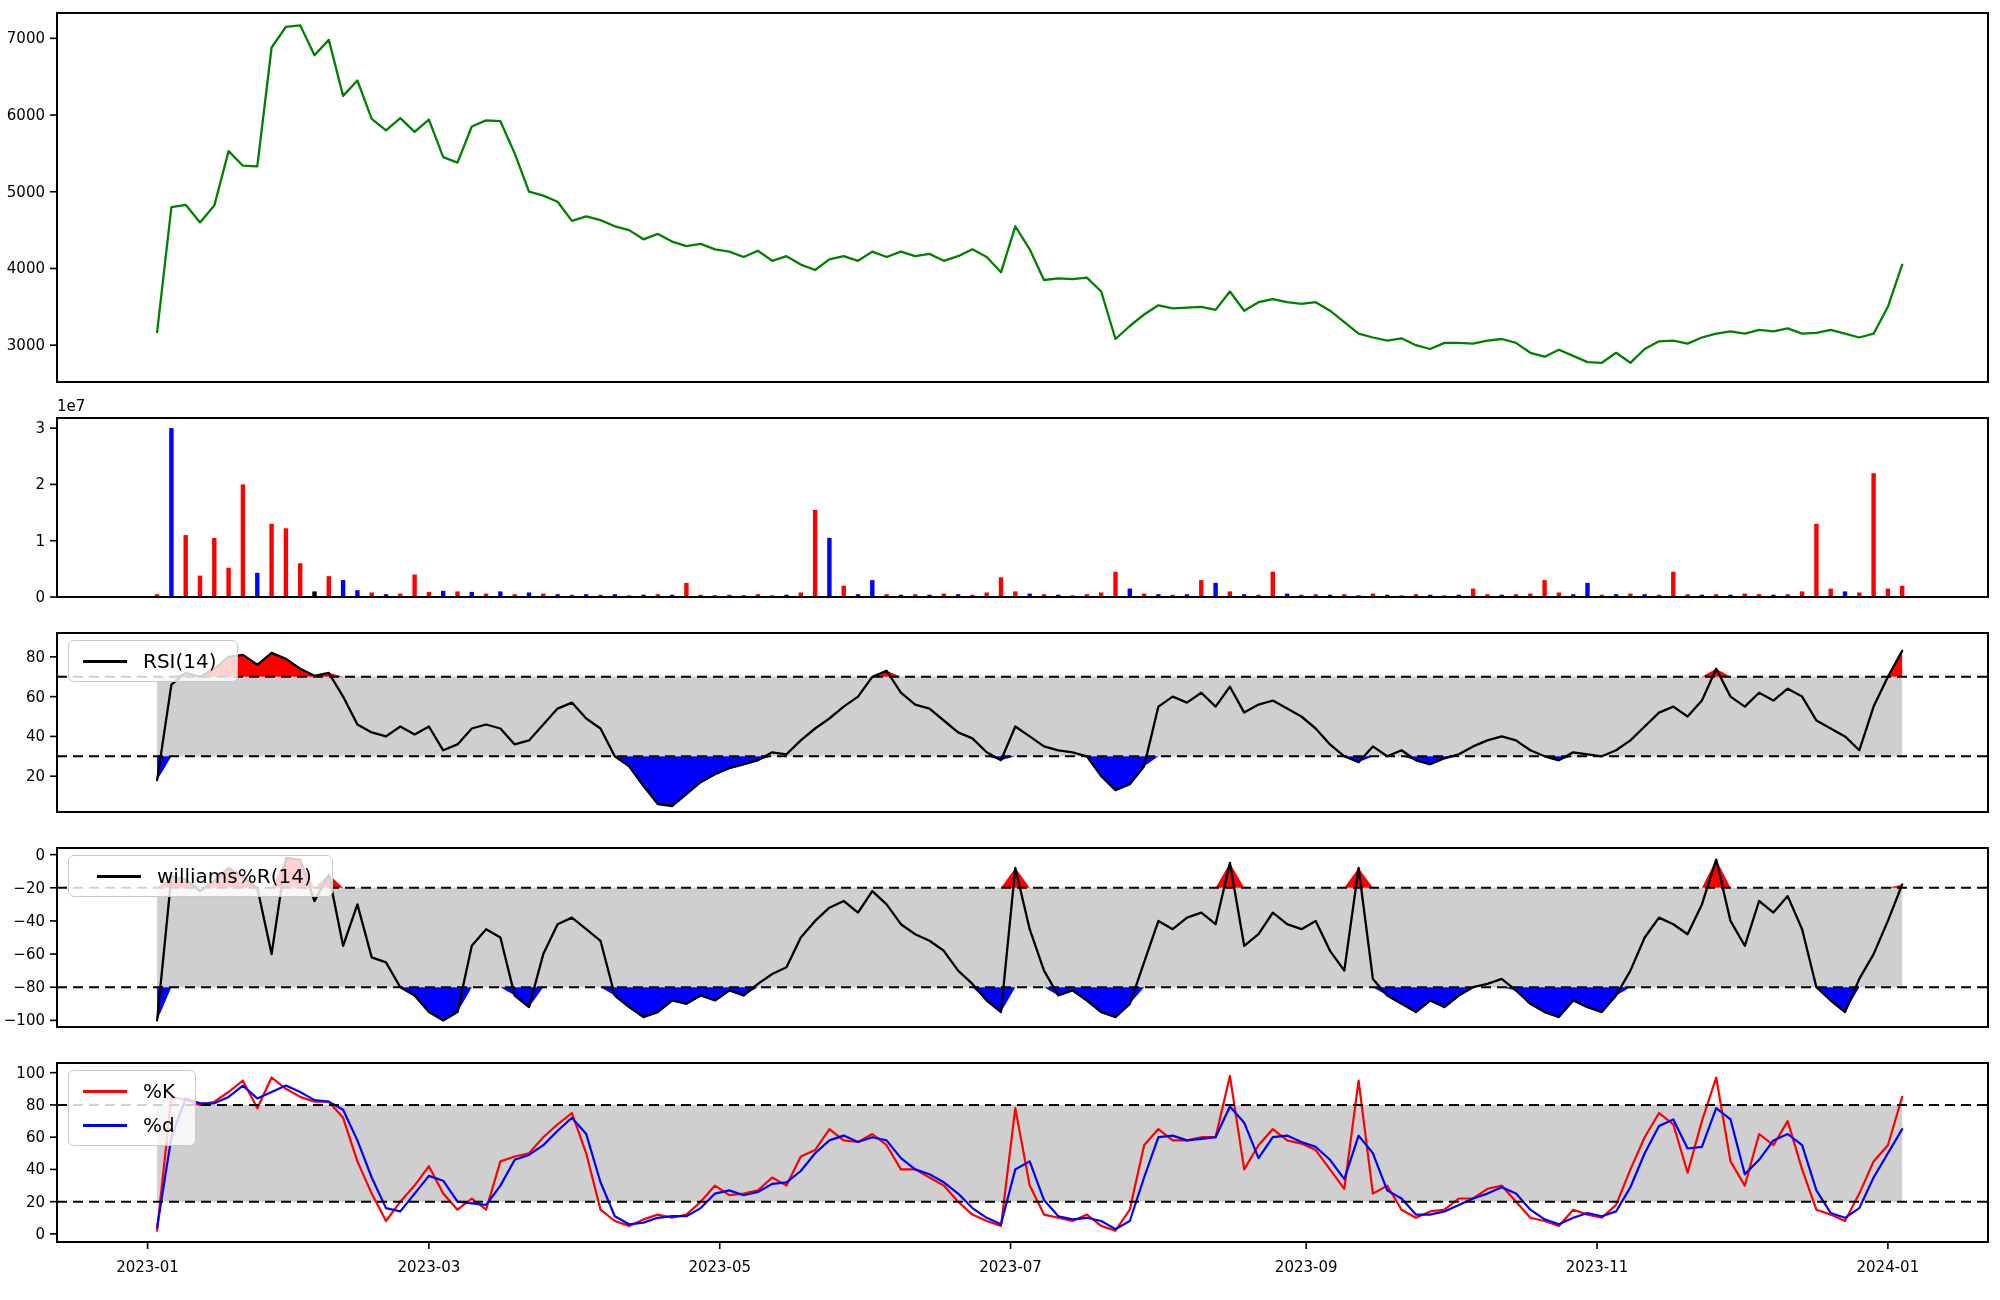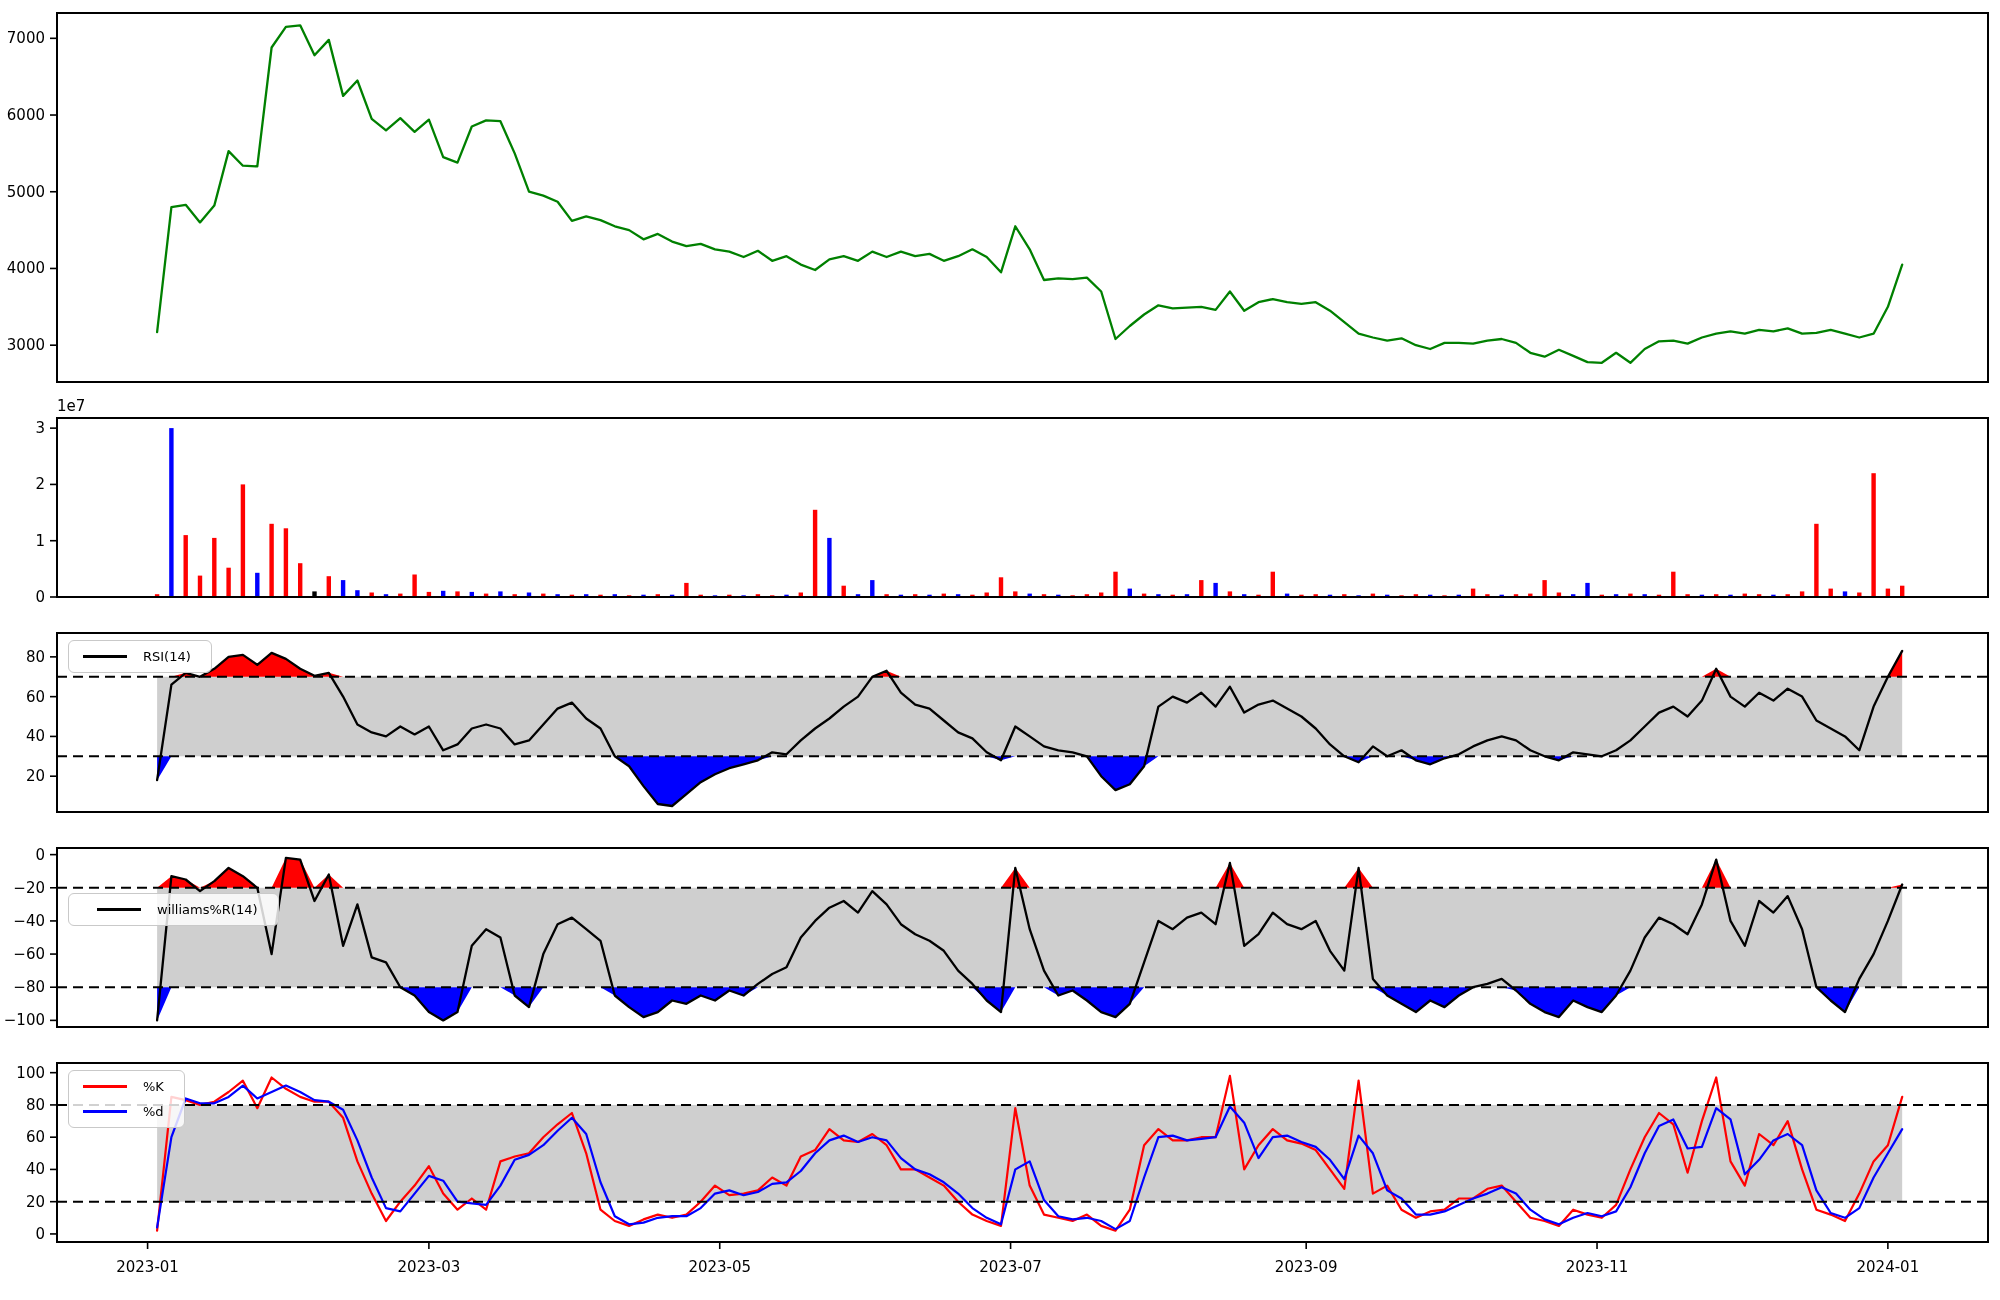--- a/index.html
+++ b/index.html
@@ -1,21 +1,21 @@
 <!DOCTYPE html>
 <html><head>
 <meta charset="utf-8">
 <style>
   html,body{margin:0;padding:0;background:#ffffff;}
   #figure{position:relative;width:2000px;height:1300px;background:#ffffff;
           font-family:"DejaVu Sans",sans-serif;overflow:hidden;}
   #plot{position:absolute;left:0;top:0;}
   .legend{position:absolute;background:rgba(255,255,255,0.82);border:1.3px solid #c9c9c9;
           border-radius:6px;padding:8px 20px 8px 14px;display:flex;flex-direction:column;
-          gap:10px;font-size:13px;color:#000;z-index:5;}
+          gap:10px;font-size:20px;color:#000;z-index:5;}
   .legend-row{display:flex;align-items:center;}
   .sw{display:inline-block;width:44px;height:0;border-top:3px solid #000;margin-right:16px;}
   .legend-label{white-space:nowrap;}
 </style>
 </head>
 <body>
 
 <div id="figure">
   <svg id="plot" width="2000" height="1300">
       <g>
@@ -243,21 +243,21 @@
       </g>
     </svg>
 
   <div class="legend" id="legend-rsi" style="left:68px;top:640px;">
     <div class="legend-row">
       <span class="sw" id="sw-rsi" style="border-top-color: rgb(0, 0, 0);"></span>
       <span class="legend-label">RSI(14)</span>
     </div>
   </div>
 
-  <div class="legend" id="legend-williams" style="left:68px;top:893px;padding-left:28px;">
+  <div class="legend" id="legend-williams" style="left:68px;top:855px;padding-left:28px;">
     <div class="legend-row">
       <span class="sw" id="sw-williams" style="border-top-color: rgb(0, 0, 0);"></span>
       <span class="legend-label">williams%R(14)</span>
     </div>
   </div>
 
   <div class="legend" id="legend-stoch" style="left:68px;top:1070px;">
     <div class="legend-row">
       <span class="sw" id="sw-k" style="border-top-color: rgb(255, 0, 0);"></span>
       <span class="legend-label">%K</span>

